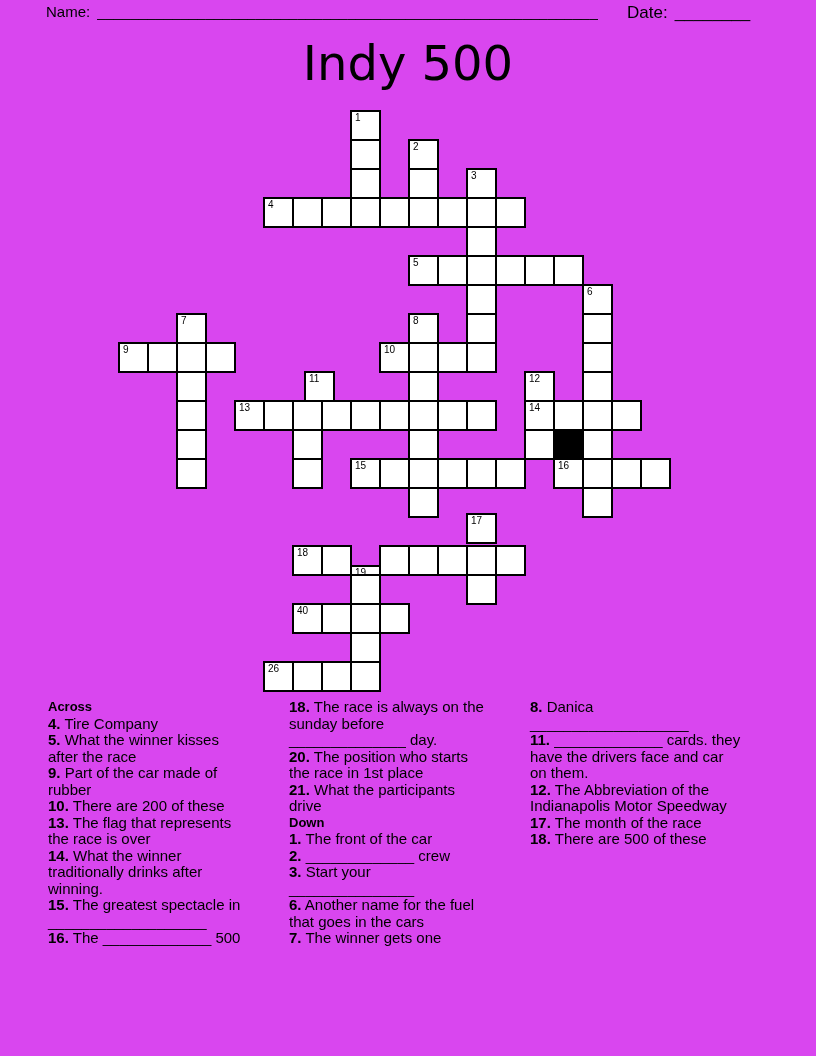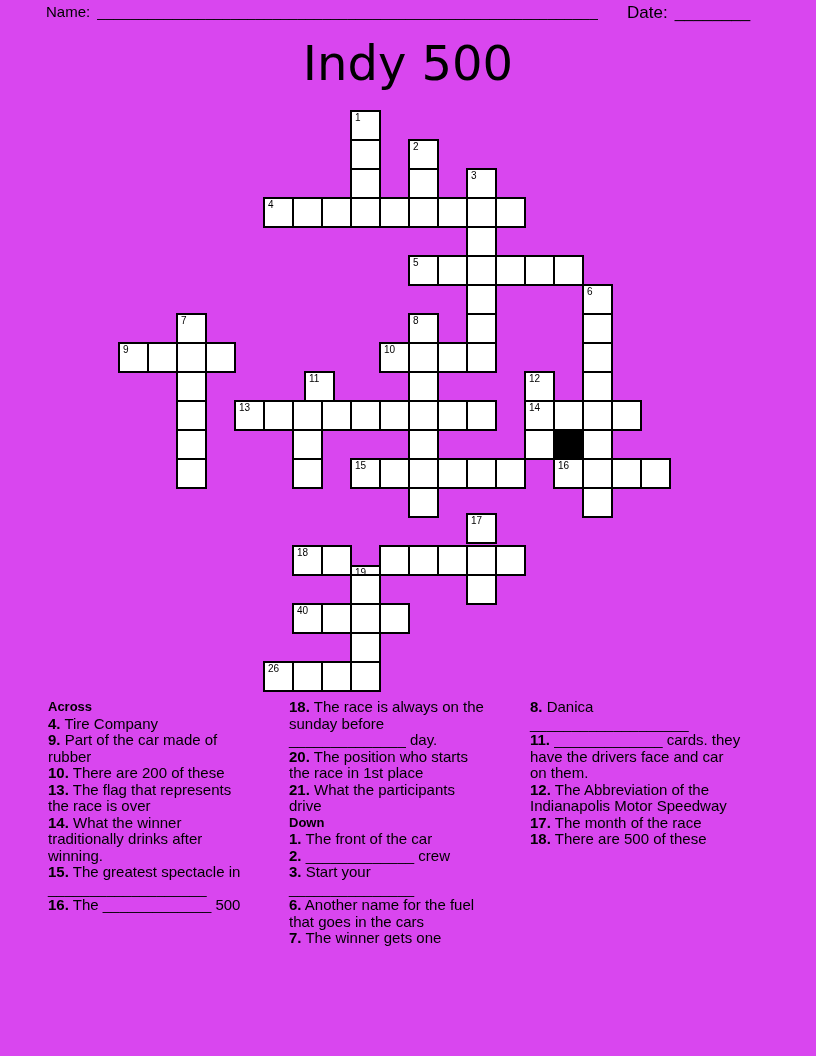--- a/index.html
+++ b/index.html
@@ -183,20 +183,22 @@
       </div>
       <div class="cell" style="left: 292px; top: 661px;"></div>
       <div class="cell" style="left: 321px; top: 661px;"></div>
       <div class="cell" style="left: 350px; top: 661px;"></div>
     </div>
 
   <div id="clues">
       <div class="clue-col" style="left: 48px; top: 699px; width: 236px;">
         <div class="clue-heading">Across</div>
         <div class="clue"><b>4.</b> Tire Company</div>
+        <div class="clue"><b>5.</b> What the winner kisses
+after the race</div>
         <div class="clue"><b>9.</b> Part of the car made of
 rubber</div>
         <div class="clue"><b>10.</b> There are 200 of these</div>
         <div class="clue"><b>13.</b> The flag that represents
 the race is over</div>
         <div class="clue"><b>14.</b> What the winner
 traditionally drinks after
 winning.</div>
         <div class="clue"><b>15.</b> The greatest spectacle in
 ___________________</div>

